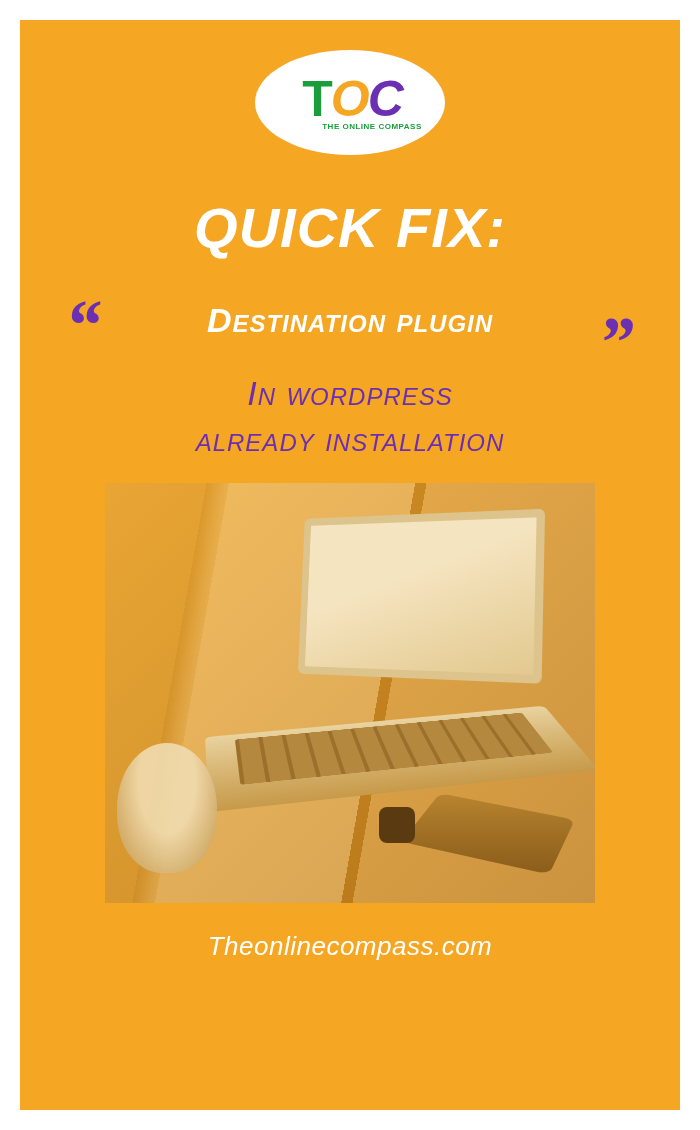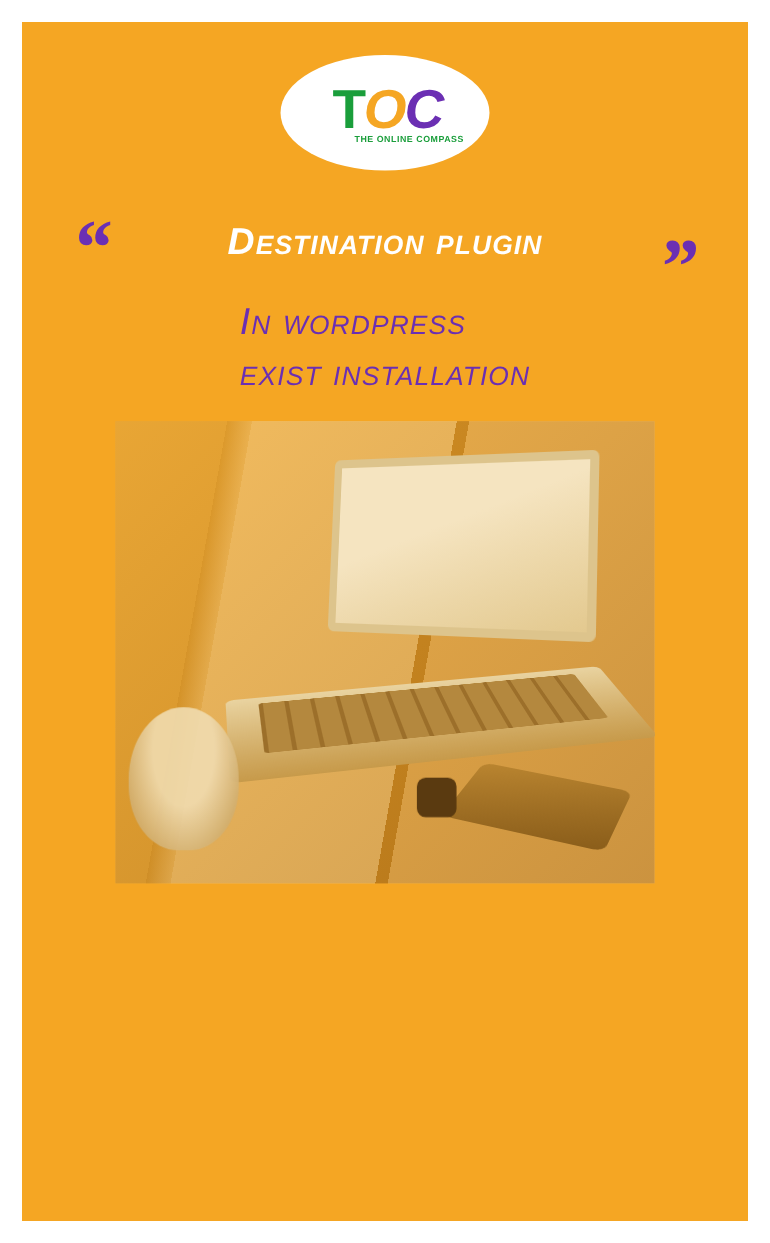--- a/index.html
+++ b/index.html
@@ -80,21 +80,21 @@
     position: absolute;
     line-height: 0.3;
   }
   .quote-block .open-q { left: 5px; top: 20px; }
   .quote-block .close-q { right: 5px; bottom: -8px; }
   .sub-block {
     color: #6b2fb3;
     font-size: 34px;
     font-weight: 500;
     font-style: italic;
-    text-align: left;
+    text-align: center;
     line-height: 1.35;
     font-variant: small-caps;
     letter-spacing: 1px;
     margin-bottom: 20px;
   }
   .hero-img {
     width: 490px;
     height: 420px;
     background:
       linear-gradient(135deg, rgba(245,166,35,0.55), rgba(180,110,10,0.55)),
@@ -178,33 +178,35 @@
 
 <div class="card">
 
   <div class="logo-badge">
     <div class="logo-main">
       <span class="t">T</span><span class="o">O</span><span class="c">C</span>
     </div>
     <div class="logo-sub">THE ONLINE COMPASS</div>
   </div>
 
+  <div class="title">QUICK FIX:</div>
 
   <div class="quote-block">
     <span class="open-q">“</span>
     <span>Destination plugin</span><br>
     <span class="close-q">”</span>
   </div>
 
   <div class="sub-block">
     <span>In wordpress</span><br>
-    <span>exist installation</span>
+    <span>already installation</span>
   </div>
 
   <div class="hero-img">
     <div class="laptop-screen"></div>
     <div class="laptop-base"></div>
     <div class="cup"></div>
     <div class="tablet"></div>
     <div class="watch"></div>
   </div>
 
+  <div class="footer-url">Theonlinecompass.com</div>
 </div>
 
 </body></html>

